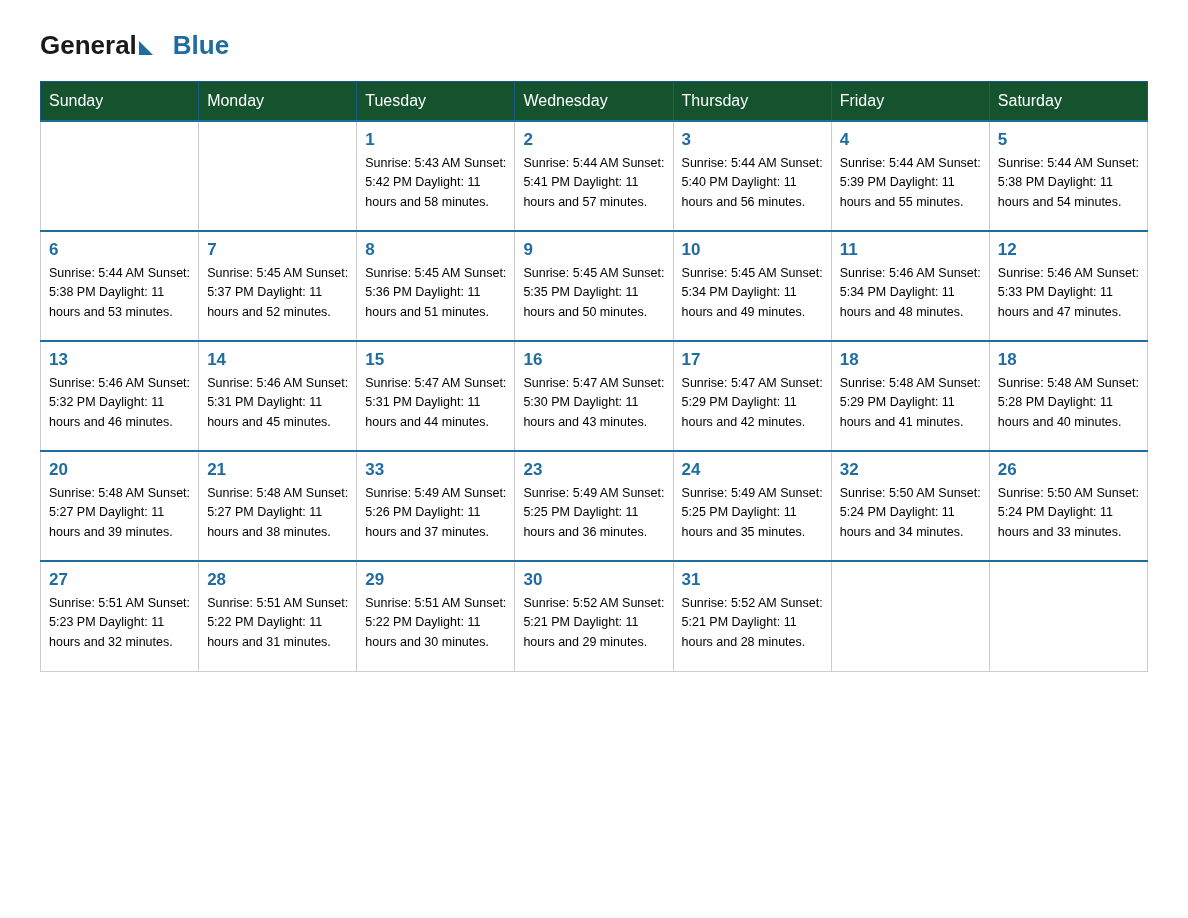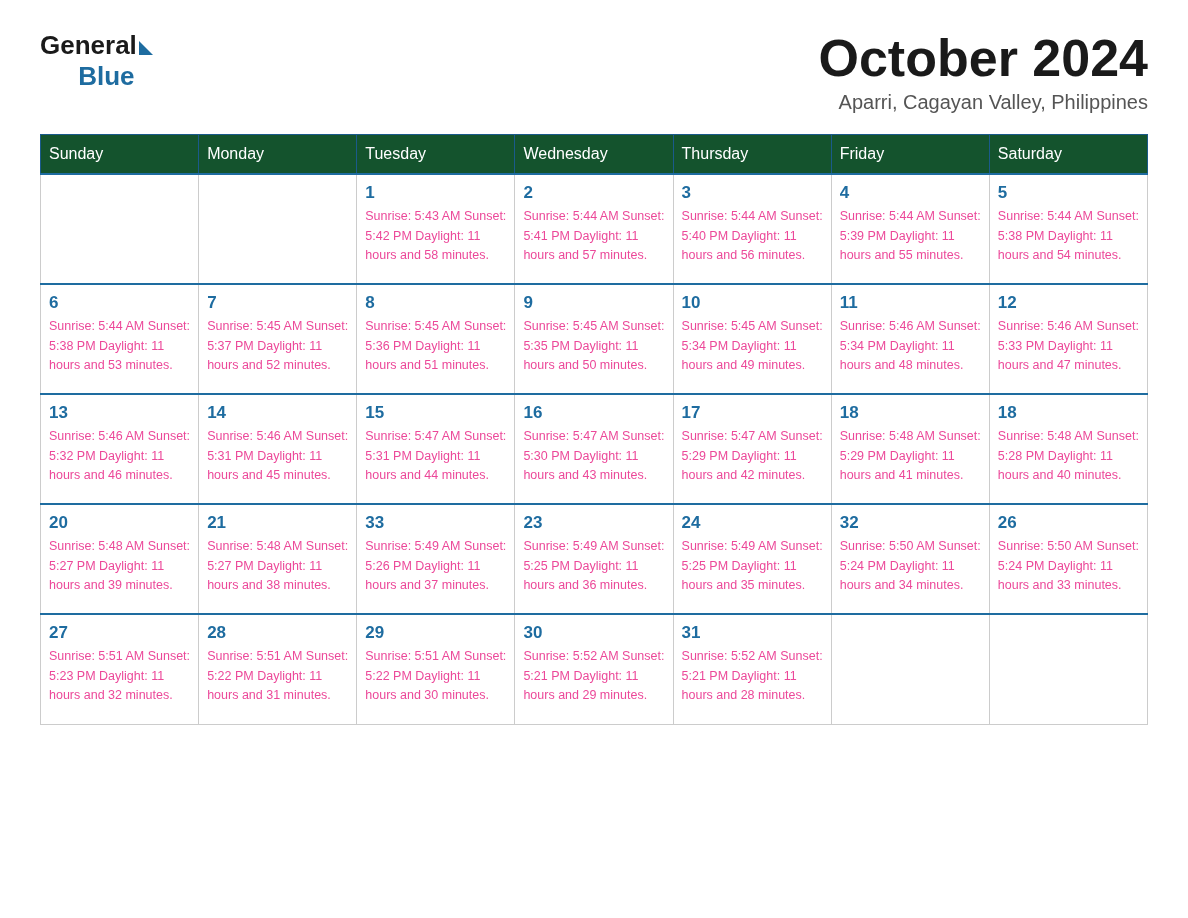--- a/index.html
+++ b/index.html
@@ -10,22 +10,22 @@
       color: #333;
     }
     .header {
       display: flex;
       justify-content: space-between;
       align-items: flex-start;
       margin-bottom: 20px;
     }
     .logo-area {
       display: flex;
-      flex-direction: column;
-      align-items: center;
+      flex-direction: row;
+      align-items: flex-end;
     }
     .logo-text {
       display: flex;
       align-items: center;
       font-size: 26px;
       font-weight: bold;
       color: #1a1a1a;
     }
     .logo-general { color: #1a1a1a; }
     .logo-arrow {
@@ -81,21 +81,21 @@
       height: 110px;
     }
     .day-number {
       font-size: 17px;
       color: #1e6ca0;
       font-weight: bold;
       margin-bottom: 4px;
     }
     .day-info {
       font-size: 12.5px;
-      color: #ec4899;
+      color: #000000;
       line-height: 1.55;
     }
     .empty-cell {
       background: #ffffff;
     }
     .week-row td {
       border-top: 2px solid #1e6ca0;
     }
   </style>
 </head>
@@ -104,24 +104,20 @@
 <div class="header">
   <div class="logo-area">
     <div class="logo-text">
       <span class="logo-general">General</span>
       <span class="logo-arrow"></span>
     </div>
     <div style="margin-left:18px;">
       <span class="logo-blue">Blue</span>
     </div>
   </div>
-  <div class="title-area">
-    <div class="month-title">October 2024</div>
-    <div class="location-title">Aparri, Cagayan Valley, Philippines</div>
-  </div>
 </div>
 
 <table class="calendar-table">
   <thead>
     <tr>
     <th>Sunday</th>
         <th>Monday</th>
         <th>Tuesday</th>
         <th>Wednesday</th>
         <th>Thursday</th>

